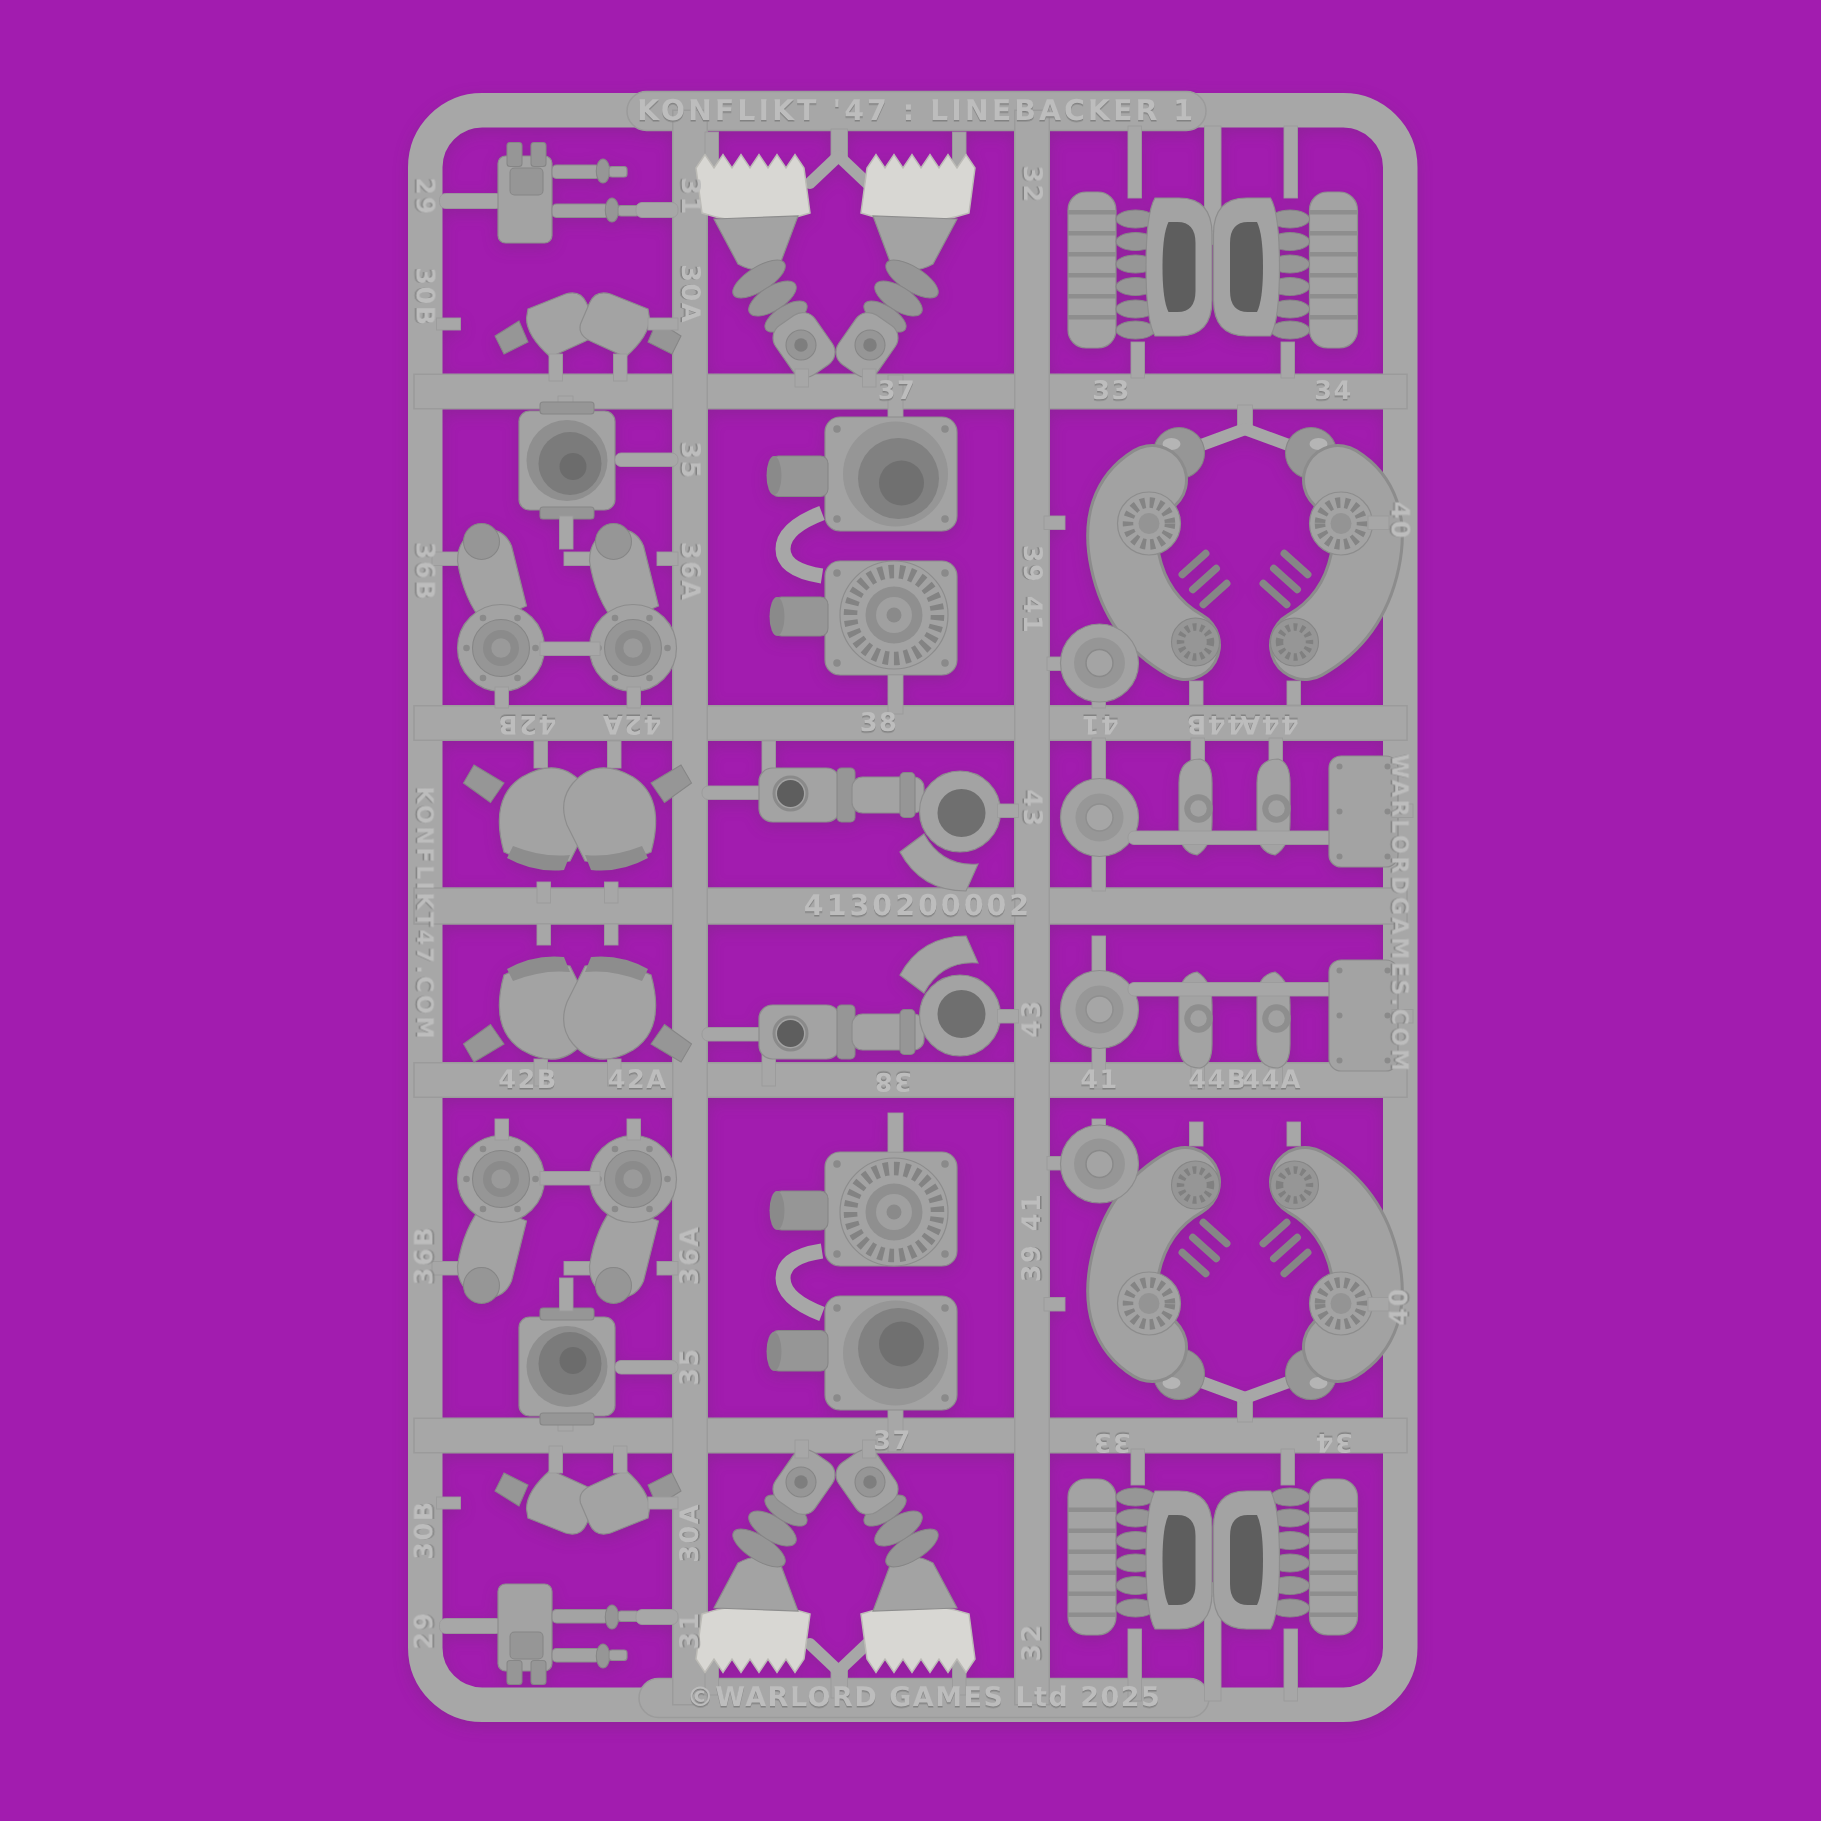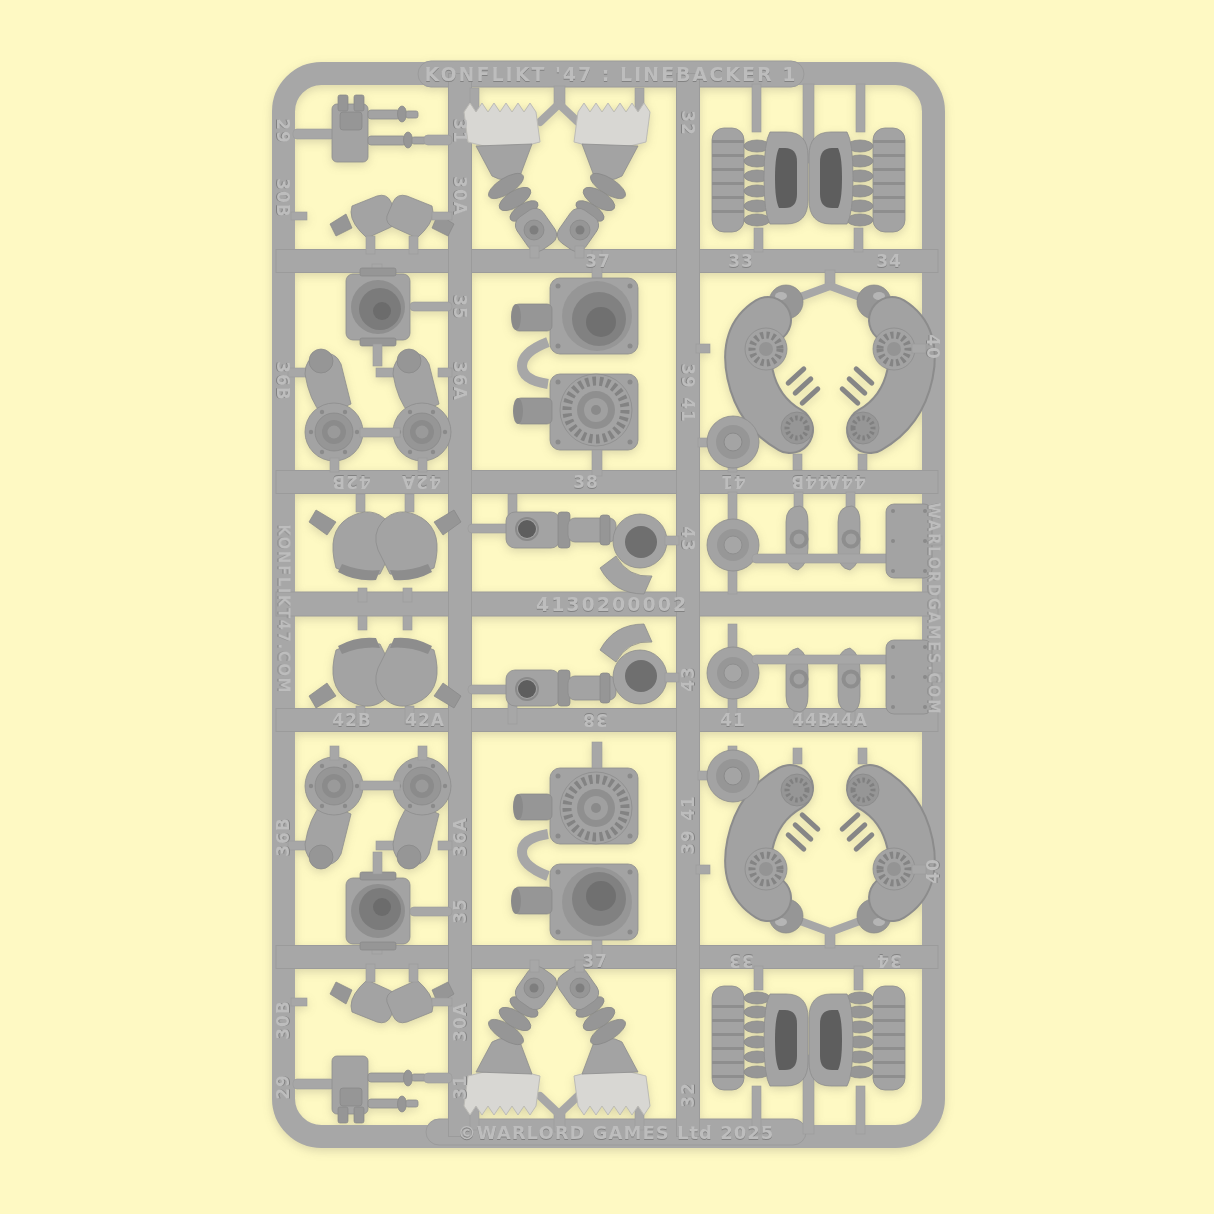--- a/index.html
+++ b/index.html
@@ -1,16 +1,16 @@
 <!DOCTYPE html>
 <html><head>
 <meta charset="utf-8">
 <style>
   html,body{margin:0;padding:0;background:#fff;}
-  .stage{position:relative;width:1214px;height:1214px;background:#fef9c3;overflow:hidden;
+  .stage{position:relative;width:1214px;height:1214px;background:#a21caf;overflow:hidden;
          font-family:"DejaVu Sans",sans-serif;}
   svg{display:block;}
   #sprue{filter:drop-shadow(0 3px 5px rgba(60,60,60,.18));}
   .rail{fill:#a7a7a7;stroke:#9b9b9b;stroke-width:1;}
   .p   {fill:#a3a3a3;stroke:#8d8d8d;stroke-width:.8;}
   .p2  {fill:#969696;stroke:#868686;stroke-width:.7;}
   .pad {fill:#d8d7d3;stroke:#bcbbb6;stroke-width:1;}
   .gate{fill:#a7a7a7;stroke:#9b9b9b;stroke-width:.6;}
   .hole{fill:#5e5e5e;}
   .rib {fill:#8e8e8e;}

